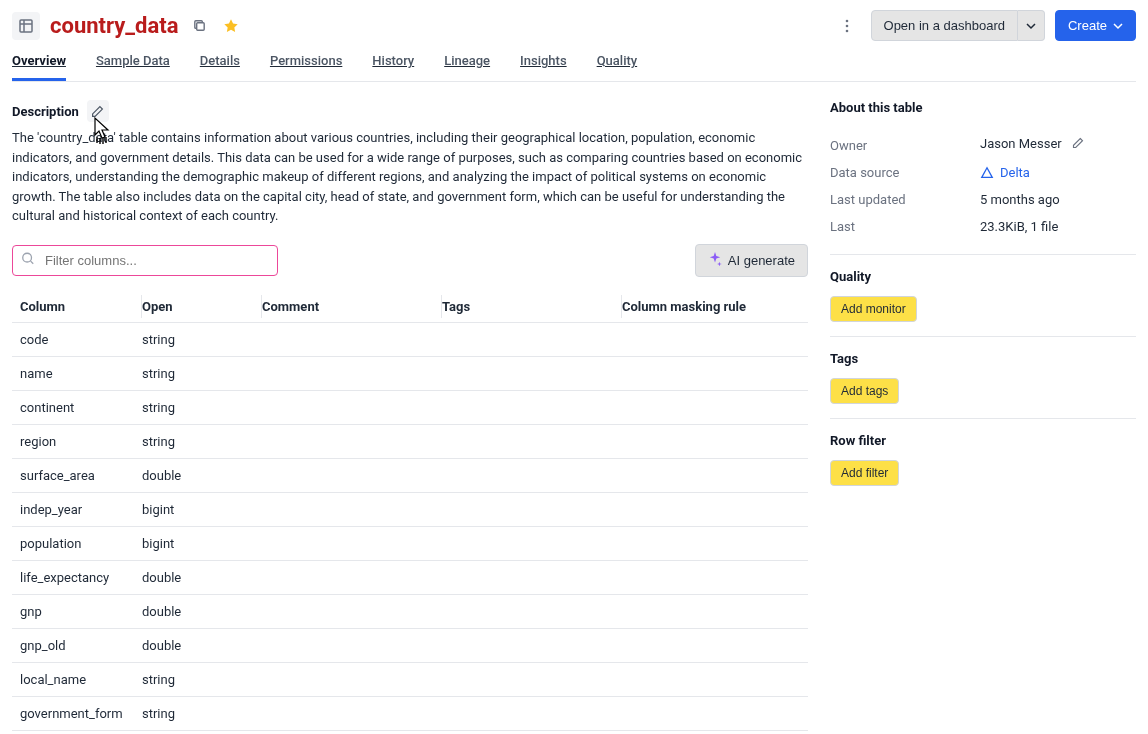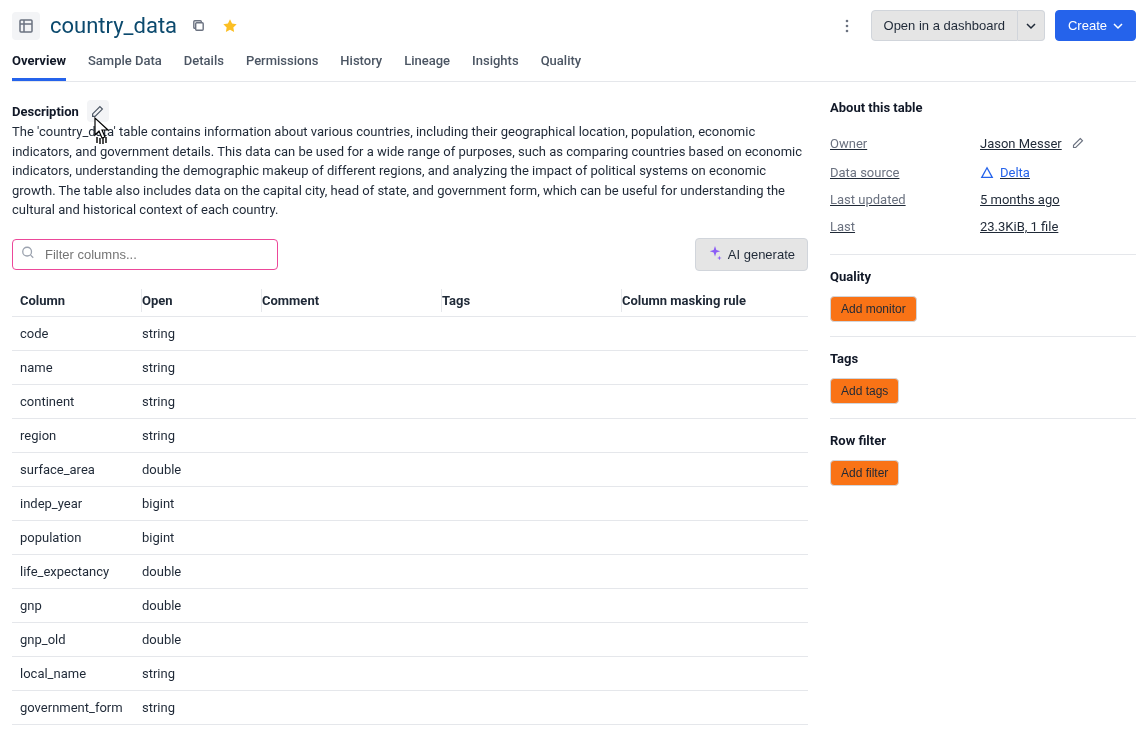--- a/index.html
+++ b/index.html
@@ -29,22 +29,22 @@
       width: 28px;
       height: 28px;
       background: #f3f4f6;
       border-radius: 4px;
       display: flex;
       align-items: center;
       justify-content: center;
     }
     .title {
       font-size: 22px;
-      font-weight: 400;
-      color: #0c4a6e;
+      font-weight: 700;
+      color: #b91c1c;
     }
     .header-actions {
       display: flex;
       align-items: center;
       gap: 8px;
     }
     .icon-btn {
       background: none;
       border: none;
       cursor: pointer;
@@ -93,22 +93,23 @@
       border-left: none;
       padding: 7px 8px;
     }
     .btn-primary {
       background: #2563eb;
       border-color: #2563eb;
       color: #fff;
     }
     .tabs {
       display: flex;
-      gap: 22px;
+      gap: 30px;
       border-bottom: 1px solid #e5e7eb;
+      text-decoration: underline;
     }
     .tab {
       padding: 0 0 10px 0;
       font-size: 13px;
       color: #4b5563;
       cursor: pointer;
       border-bottom: 3px solid transparent;
       font-weight: 500;
     }
     .tab.active {
@@ -129,21 +130,21 @@
       width: 306px;
       flex-shrink: 0;
     }
     .section-heading {
       font-size: 13px;
       font-weight: 700;
       color: #111827;
       display: flex;
       align-items: center;
       gap: 8px;
-      margin-bottom: 0;
+      margin-bottom: 6px;
     }
     .edit-icon-btn {
       width: 22px;
       height: 22px;
       border-radius: 4px;
       background: #f3f4f6;
       display: flex;
       align-items: center;
       justify-content: center;
       cursor: pointer;
@@ -220,24 +221,23 @@
     }
     .col-name { width: 130px; margin-left: 35px; }
     .col-type { width: 120px; }
     .col-comment { width: 180px; }
     .col-tags { width: 180px; }
     .sidebar .section-heading {
       margin-bottom: 12px;
     }
     .meta-row {
       display: flex;
-      align-items: center;
+      align-items: flex-end;
       padding: 6px 0;
       font-size: 13px;
-      text-decoration: underline;
     }
     .meta-label {
       width: 150px;
       color: #6b7280;
     }
     .meta-value {
       flex: 1;
       color: #1f2937;
       display: flex;
       align-items: center;
@@ -268,21 +268,21 @@
     .sidebar-section {
       padding: 14px 0;
       border-top: 1px solid #e5e7eb;
     }
     .sidebar-section:first-of-type {
       border-top: none;
       padding-top: 0;
     }
     .small-btn {
       border: 1px solid #d1d5db;
-      background: #f97316;
+      background: #fde047;
       padding: 5px 10px;
       font-size: 12px;
       border-radius: 4px;
       cursor: pointer;
       color: #1f2937;
     }
     .cursor-overlay {
       position: absolute;
       left: 88px;
       top: 115px;

